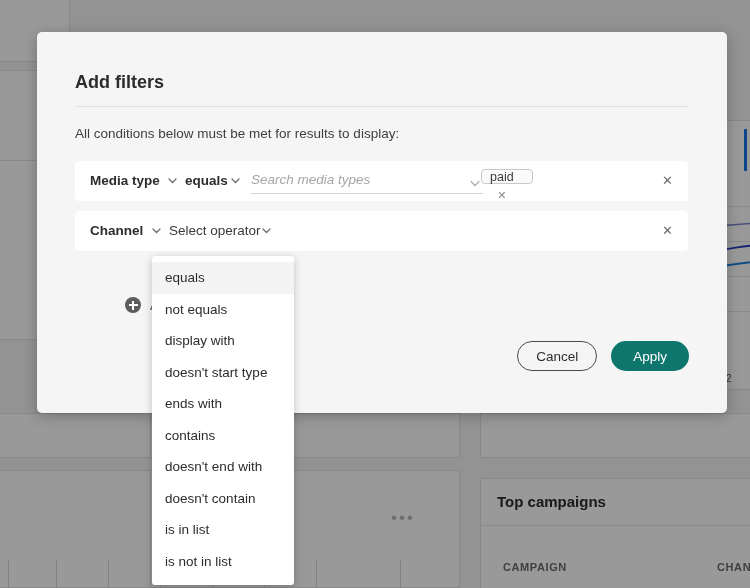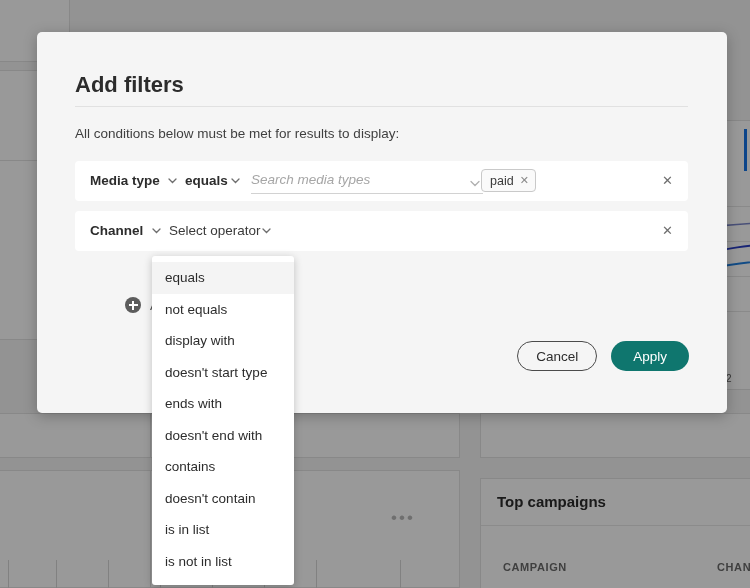--- a/index.html
+++ b/index.html
@@ -111,21 +111,21 @@
     height: 381px;
     background: #f5f5f5;
     border-radius: 5px;
     box-shadow: 0 3px 14px rgba(0,0,0,0.25);
     box-sizing: border-box;
   }
   #modal-title {
     position: absolute;
     left: 38px;
     top: 40px;
-    font-size: 22px;
+    font-size: 18px;
     font-weight: bold;
     color: #2c2c2c;
   }
   #modal-rule {
     position: absolute;
     left: 38px;
     top: 74px;
     width: 613px;
     height: 1px;
     background: #e1e1e1;
@@ -189,29 +189,30 @@
     position: absolute;
     right: 2px;
     top: 5px;
     width: 12px;
     height: 12px;
   }
 
   .tag-pill {
     position: absolute;
     top: 8px;
-    height: 23px;
+    height: 15px;
     border: 1px solid #c9c9c9;
     border-radius: 4px;
     background: #fafafa;
     display: flex;
     align-items: center;
-    padding: 0 6px 0 8px;
+    padding: 0 18px 0 8px;
     gap: 6px;
     box-sizing: border-box;
+    flex-direction: column;
   }
   .tag-text {
     font-size: 12.5px;
     color: #3a3a3a;
   }
   .tag-x {
     font-size: 11px;
     color: #8a8a8a;
     line-height: 1;
     cursor: pointer;
@@ -458,18 +459,18 @@
     <button id="apply-button">Apply</button>
   </div>
 </div>
 
 <div id="operator-dropdown">
   <div class="dd-item selected">equals</div>
   <div class="dd-item">not equals</div>
   <div class="dd-item">display with</div>
   <div class="dd-item">doesn't start type</div>
   <div class="dd-item">ends with</div>
+  <div class="dd-item">contains</div>
   <div class="dd-item">doesn't end with</div>
-  <div class="dd-item">contains</div>
   <div class="dd-item">doesn't contain</div>
   <div class="dd-item">is in list</div>
   <div class="dd-item">is not in list</div>
 </div>
 
 </body></html>

